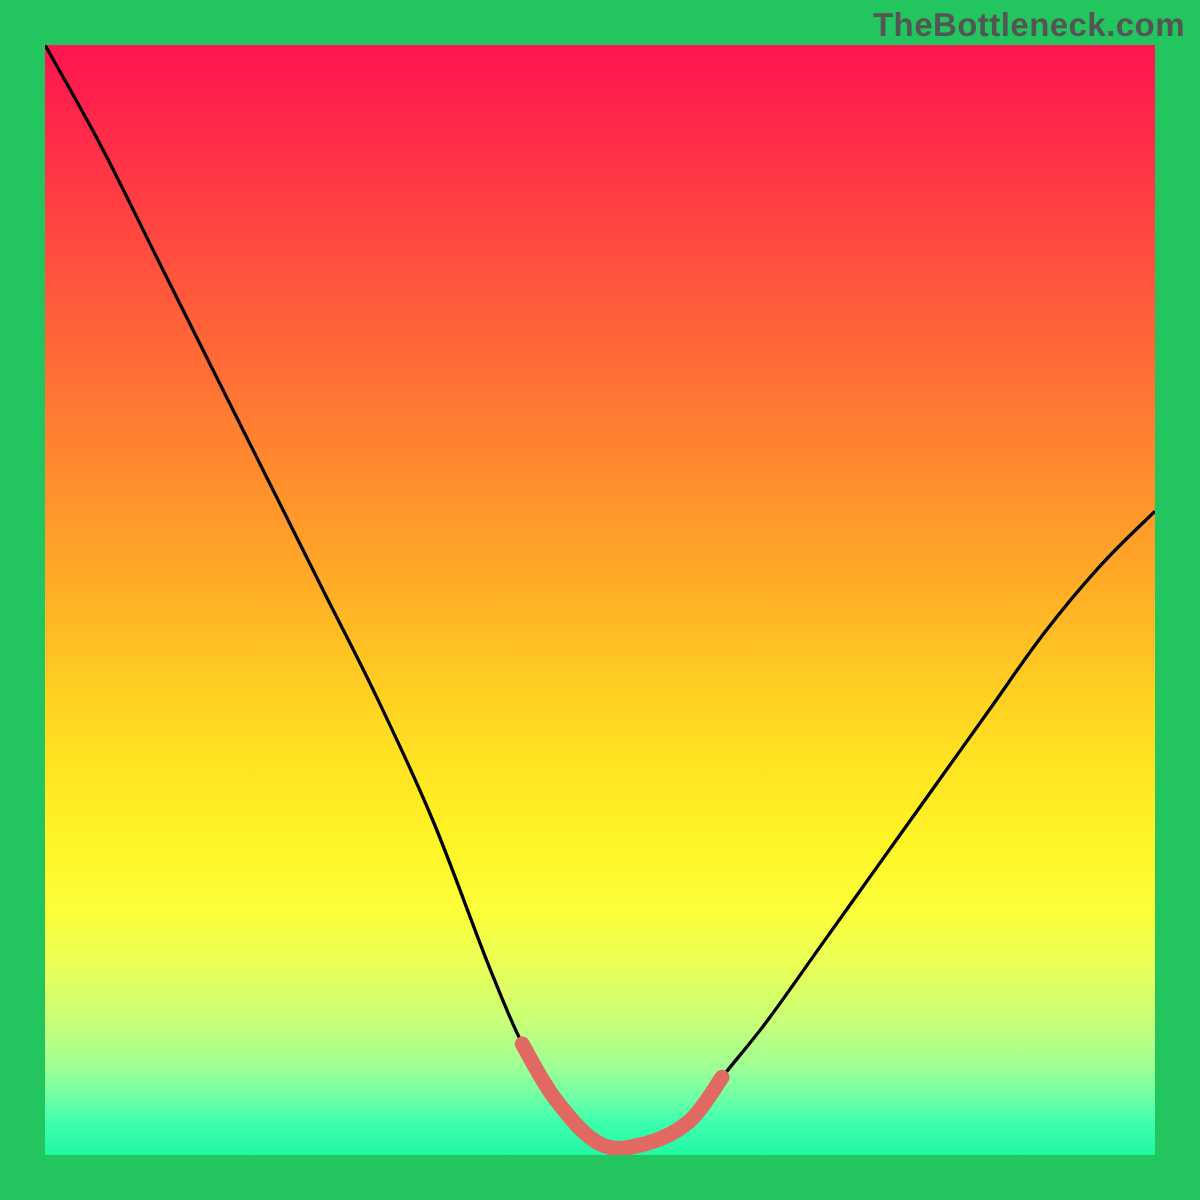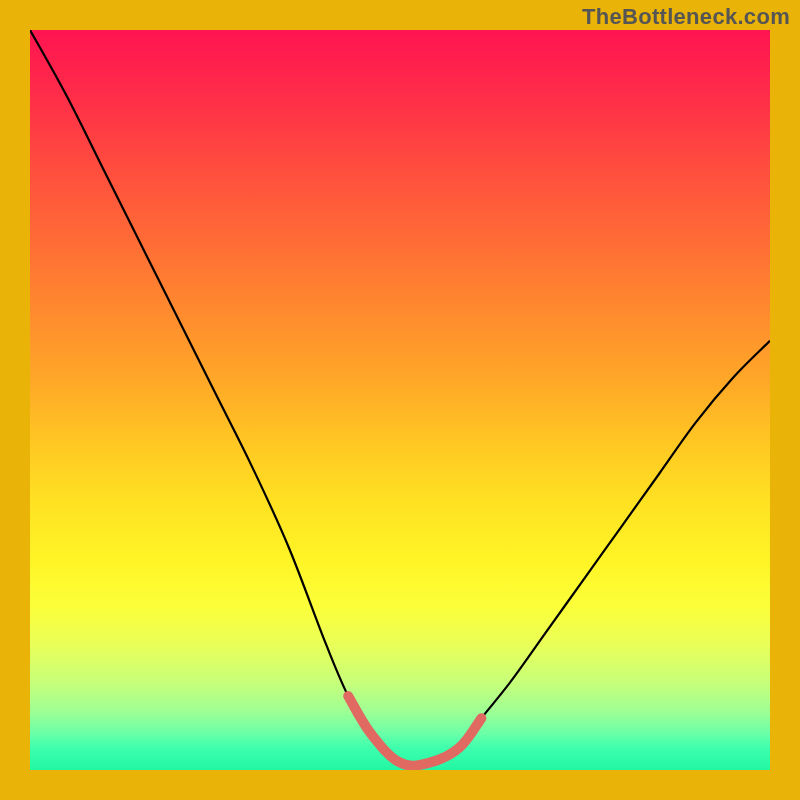--- a/index.html
+++ b/index.html
@@ -8,21 +8,21 @@
     width: 800px;
     height: 800px;
     background: #000;
     overflow: hidden;
     font-family: Arial, Helvetica, sans-serif;
   }
   .frame {
     position: relative;
     width: 800px;
     height: 800px;
-    background: #eab308;
+    background: #22c55e;
   }
   .watermark {
     position: absolute;
     top: 4px;
     right: 10px;
     color: #555;
     font-size: 22px;
     font-weight: 600;
     letter-spacing: 0.3px;
     z-index: 5;

